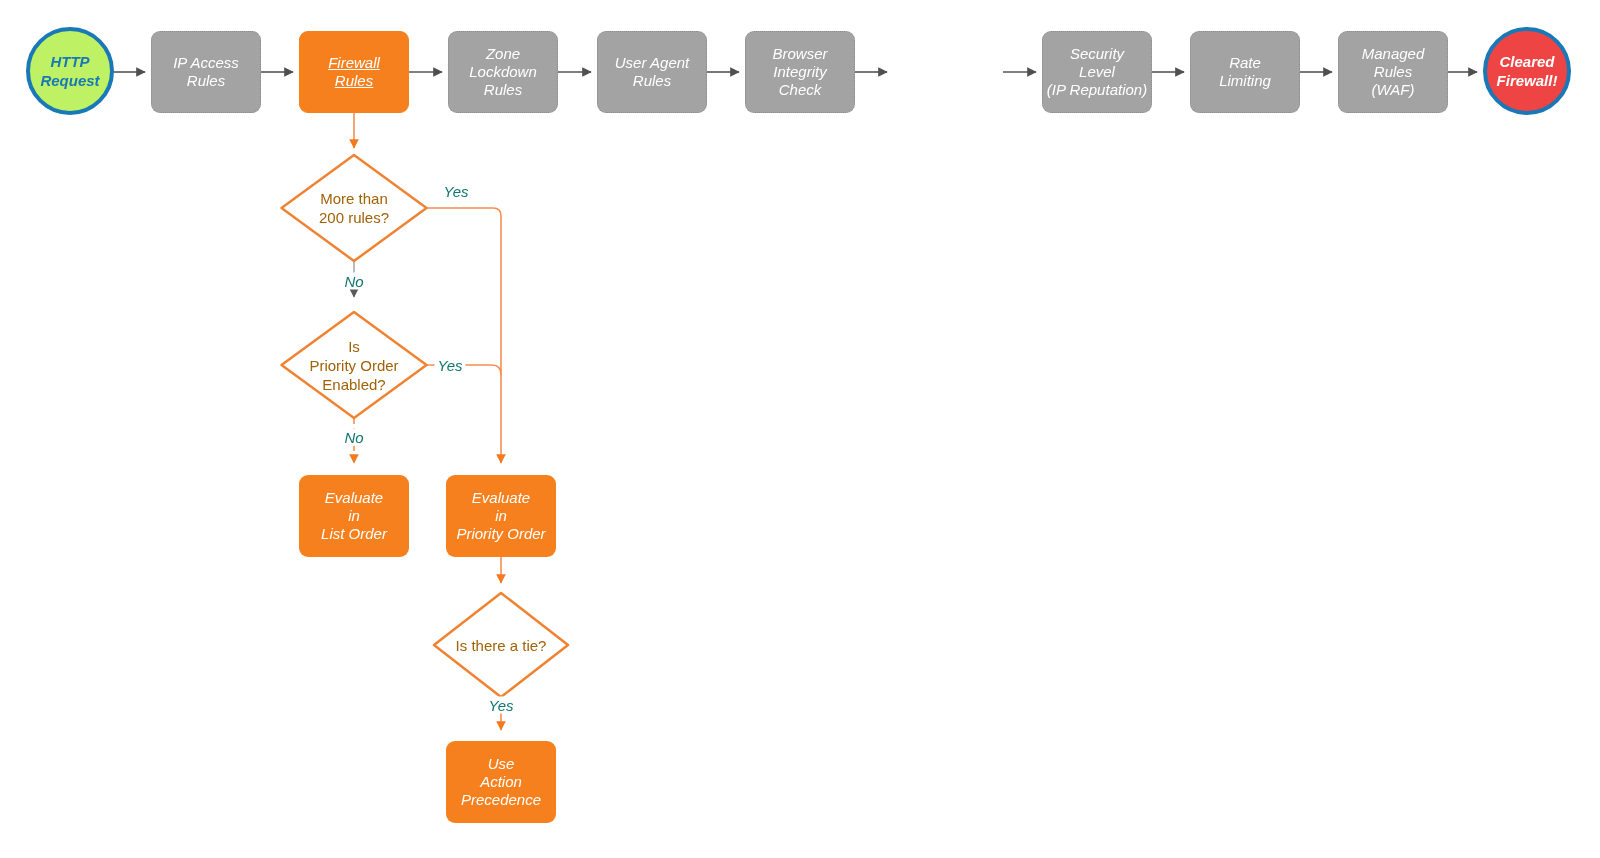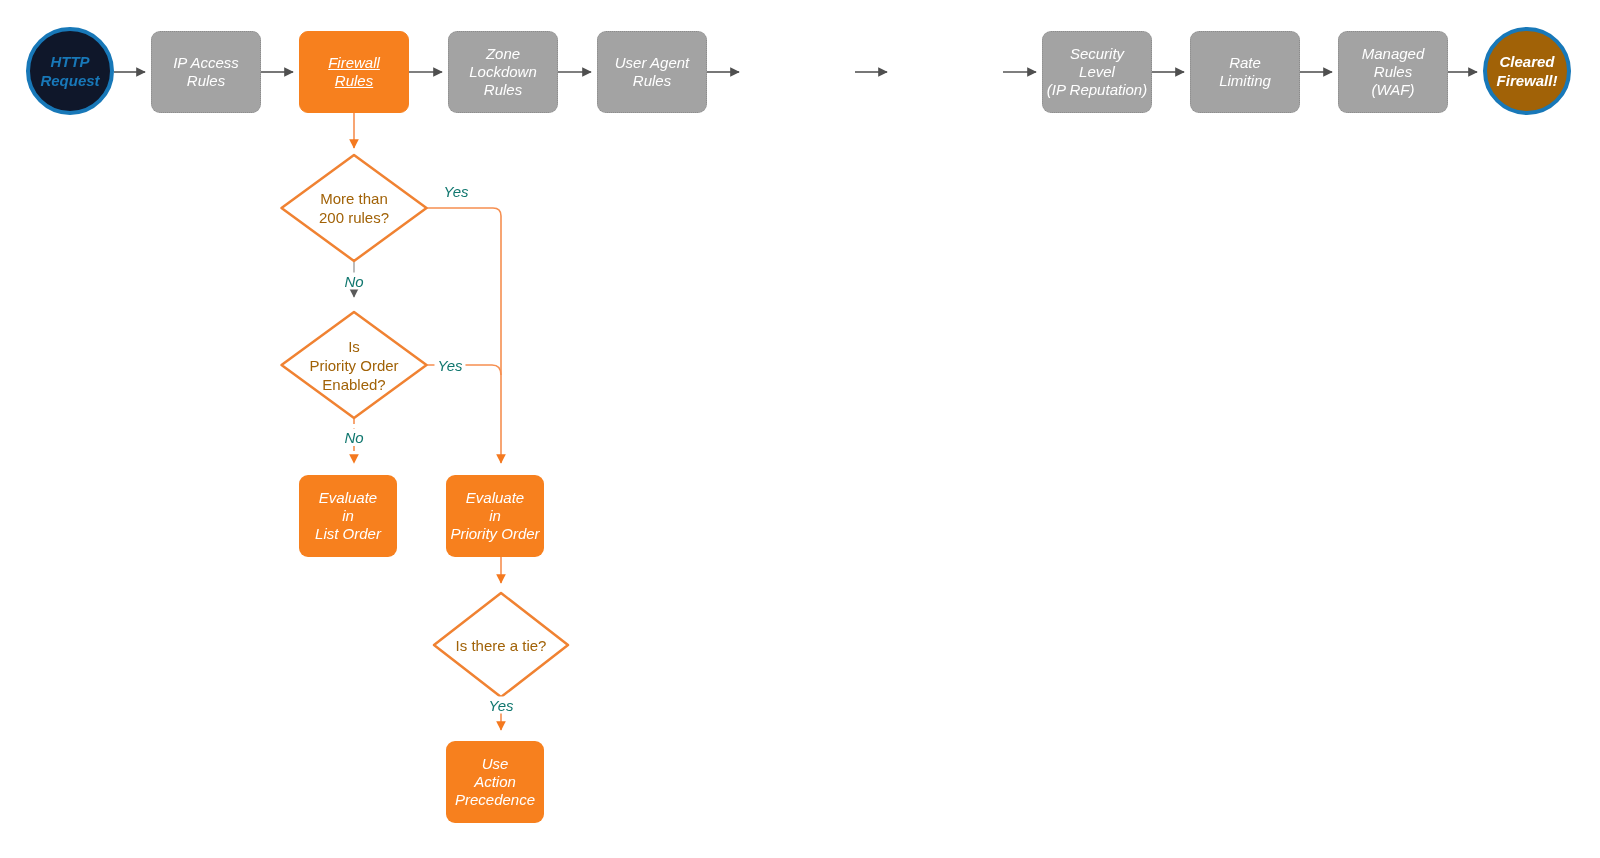--- a/index.html
+++ b/index.html
@@ -50,32 +50,32 @@
     height: 88px;
     top: 27px;
     border-radius: 50%;
     font-weight: bold;
     font-style: italic;
     font-size: 15px;
     line-height: 19px;
   }
   .circle-node.start {
     left: 26px;
-    background: #0f172a;
+    background: #bef264;
     border: 4px solid #1878B8;
     color: #1878B8;
   }
   .circle-node.end {
     left: 1483px;
-    background: #a16207;
+    background: #ef4444;
     border: 4px solid #1878B8;
     color: #ffffff;
   }
   .process {
-    width: 98px;
+    width: 110px;
     height: 82px;
     border-radius: 9px;
     background: #F7801E;
     color: #ffffff;
     font-style: italic;
     font-size: 15px;
     line-height: 18px;
   }
   .dec-text {
     font-size: 15px;
@@ -150,20 +150,23 @@
 
   <div class="node stage" style="left:151px">IP Access
 Rules</div>
   <div class="node stage orange" style="left:299px">Firewall
 Rules</div>
   <div class="node stage" style="left:448px">Zone
 Lockdown
 Rules</div>
   <div class="node stage" style="left:597px">User Agent
 Rules</div>
+  <div class="node stage" style="left:745px">Browser
+Integrity
+Check</div>
   <div class="node stage" style="left:1042px">Security
 Level
 (IP Reputation)</div>
   <div class="node stage" style="left:1190px">Rate
 Limiting</div>
   <div class="node stage" style="left:1338px">Managed
 Rules
 (WAF)</div>
 
   <div class="node dec-text" style="left:284px; top:189px; width:140px;">More than

